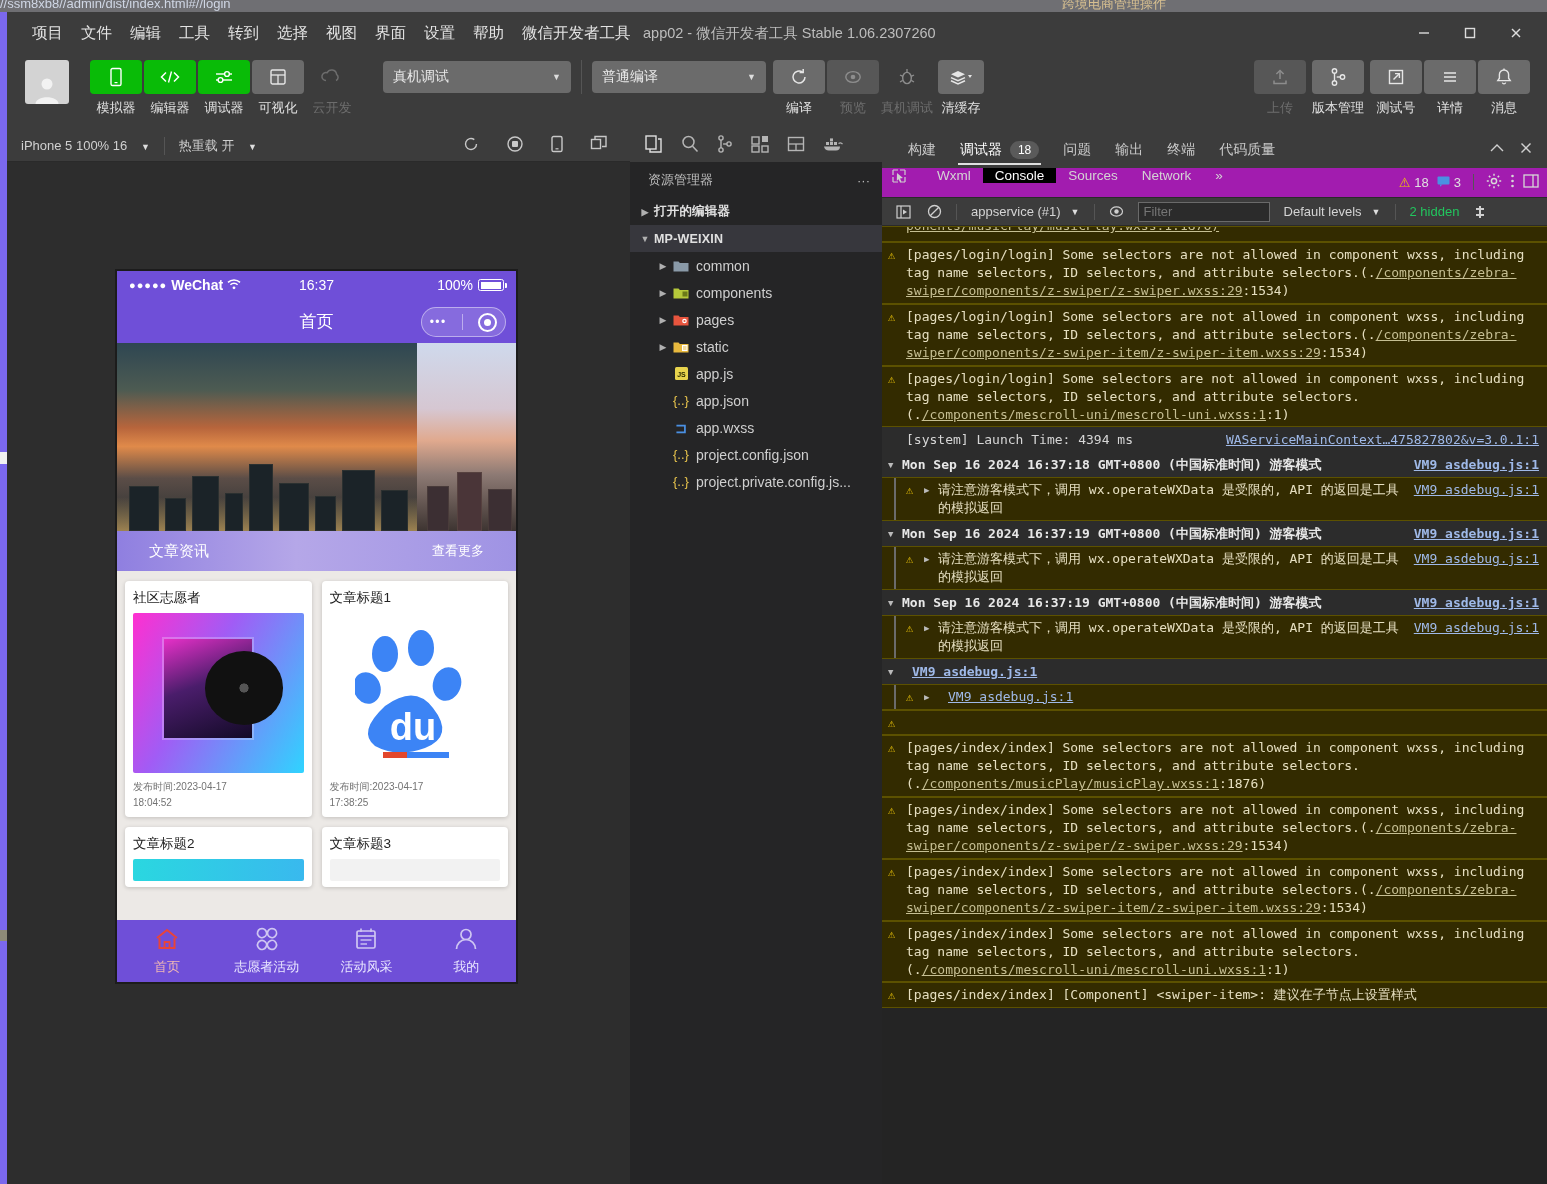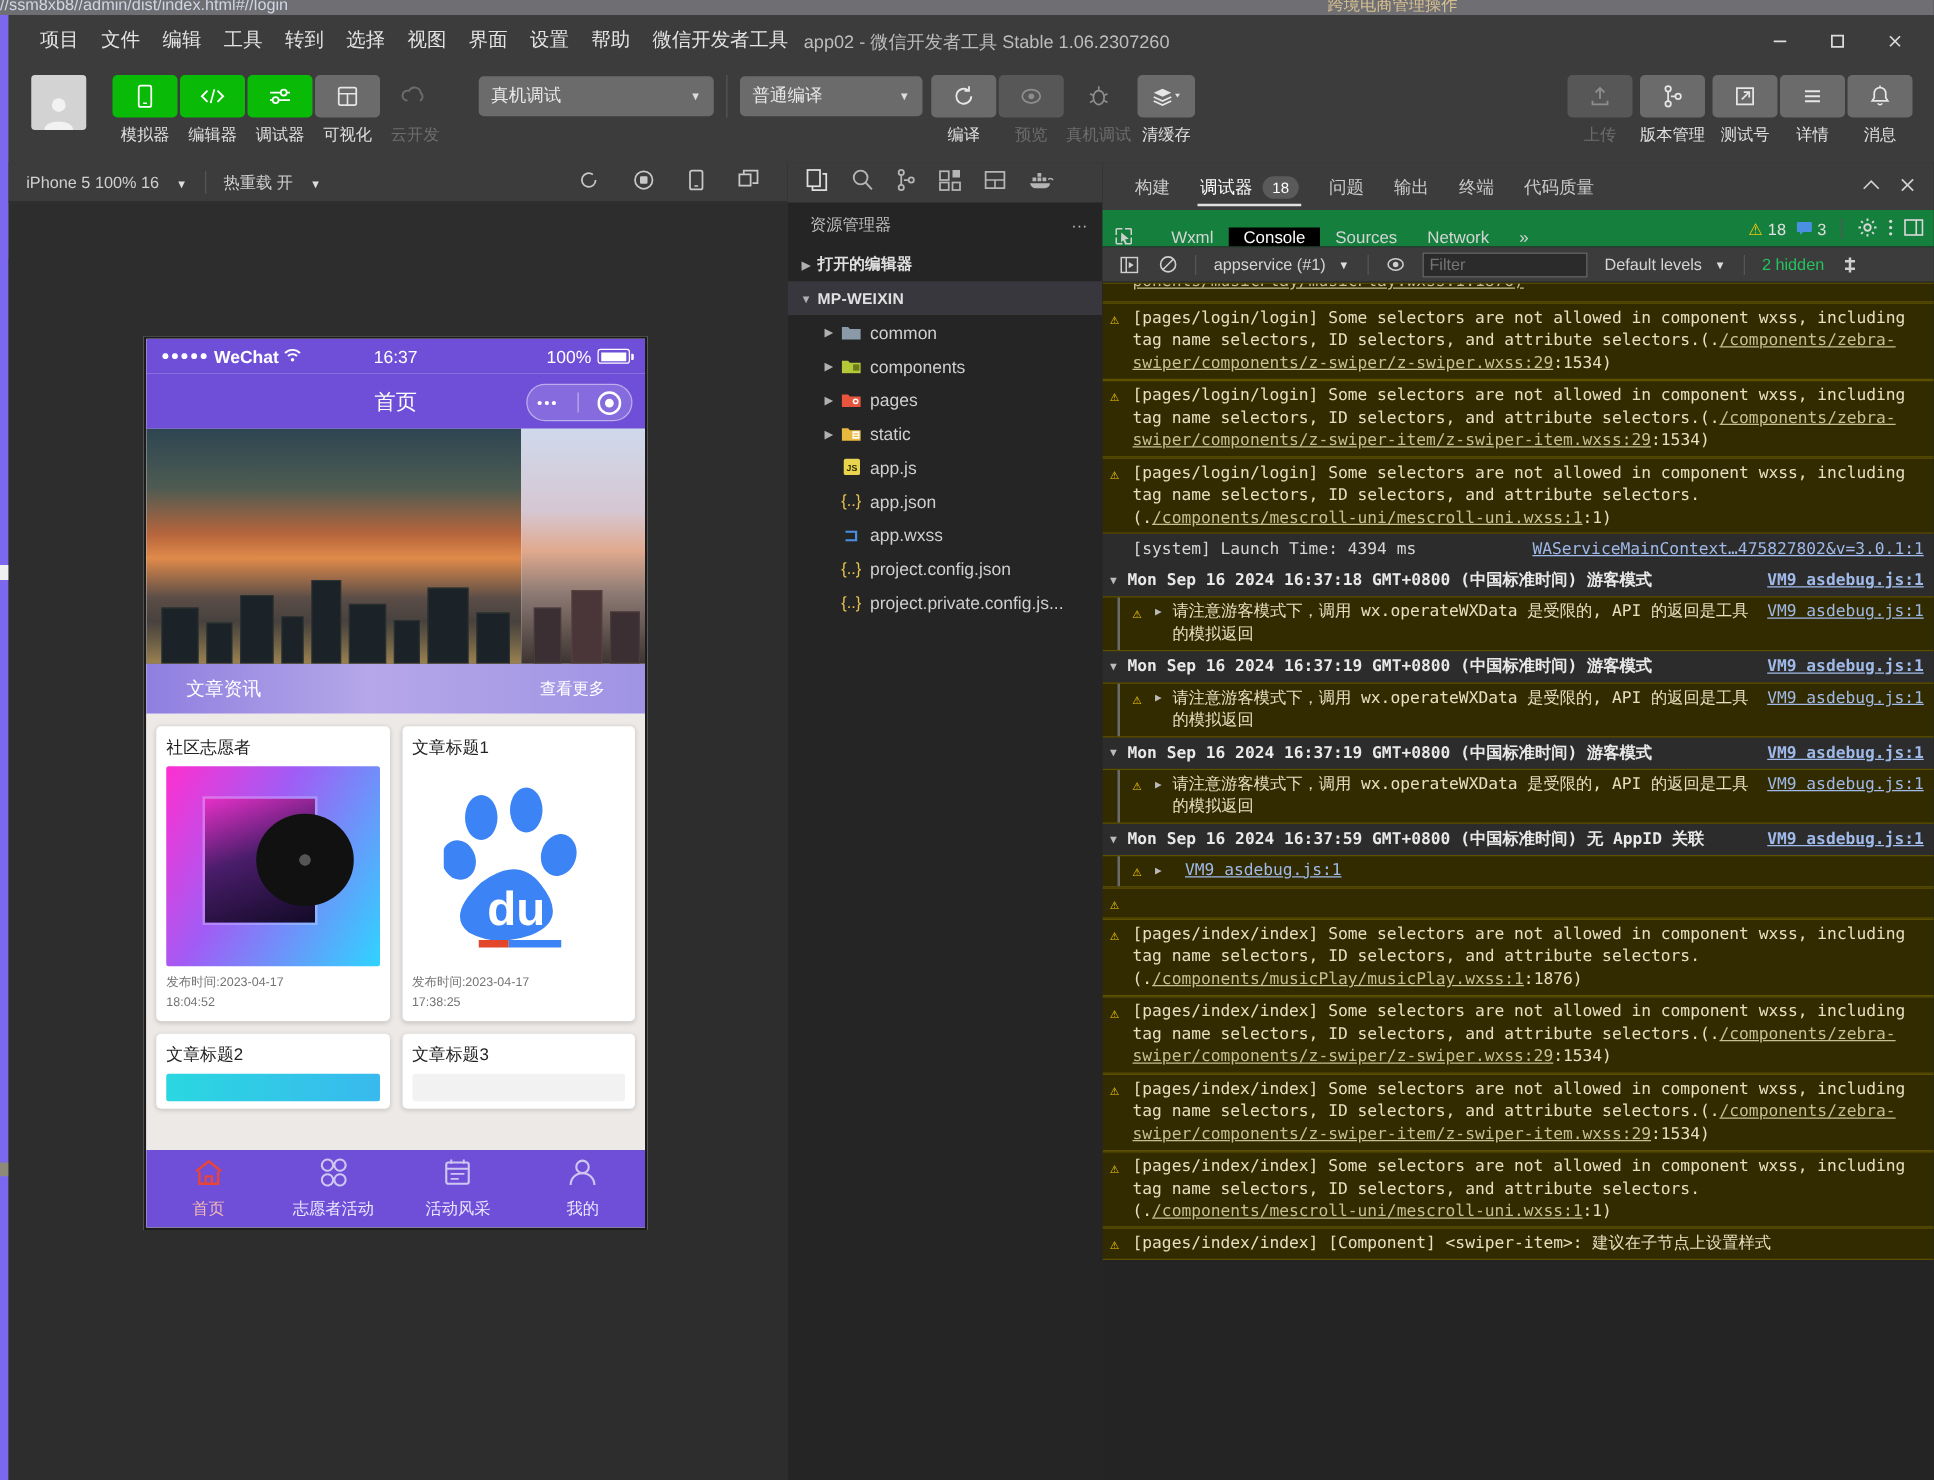--- a/index.html
+++ b/index.html
@@ -215,21 +215,21 @@
   #dt-tabs .dt-tab.active { color: #ffffff; }
   #dt-tabs .dt-tab.active::after {
     content:""; position:absolute; left: 10px; right: 10px; bottom: 3px; height: 2px; background:#e0e0e0;
   }
   #dt-tabs .badge {
     background:#5a5a5a; color:#fff; border-radius: 10px; padding: 2px 8px; font-size: 12px; margin-left: 4px;
   }
   #dt-tabs .dt-right { margin-left: auto; display: flex; align-items: center; gap: 14px; padding-right: 14px; }
 
   #dt-subtabs {
-    height: 30px; flex: 0 0 30px; background: #15803d; display: flex; align-items: flex-end;
+    height: 30px; flex: 0 0 30px; background: #a21caf; display: flex; align-items: flex-start;
     font-size: 13.5px; color: #d4d4d4; border-bottom: 1px solid #2a2a2a;
   }
   #dt-subtabs .pick { width: 34px; display:flex; align-items:center; justify-content:center; }
   #dt-subtabs .vsep { width:1px; background:#555; margin: 6px 4px; }
   #dt-subtabs .st { padding: 0 12px; display: flex; align-items: center; }
   #dt-subtabs .st.active { background: #000; color: #fff; }
   #dt-subtabs .right { margin-left:auto; display:flex; align-items:center; gap: 8px; padding-right: 8px; }
   .warn-count { color:#e0e0e0; font-size:13px; display:flex; align-items:center; gap:4px; }
 
   #console-toolbar {
@@ -362,21 +362,21 @@
       </div>
     </div>
 
     <div style="width:24px"></div>
 
     <div class="select-pill" style="width:188px;margin-top:1px">
       <span>真机调试</span>
       <span class="caret">▼</span>
     </div>
     <div class="tb-sep"></div>
-    <div class="select-pill" style="width:146px;margin-top:1px">
+    <div class="select-pill" style="width:174px;margin-top:1px">
       <span>普通编译</span>
       <span class="caret">▼</span>
     </div>
 
     <div class="tb-group" style="margin-left:6px">
       <div class="tb-item">
         <div class="tb-btn grey">
           <svg width="20" height="20" viewBox="0 0 20 20">
               <path d="M16 10 a6 6 0 1 1 -2.4 -4.8" fill="none" stroke="#e6e6e6" stroke-width="1.5"></path>
               <polyline points="14.2,2 14.2,5.6 10.6,5.6" fill="none" stroke="#e6e6e6" stroke-width="1.5"></polyline>
@@ -977,21 +977,20 @@
         </div>
         <div class="logrow warn-sub">
           <div class="ico-warn">⚠</div>
           <div class="ico-tri">▶</div>
           <div class="logmsg">请注意游客模式下，调用 wx.operateWXData 是受限的, API 的返回是工具的模拟返回</div>
           <div class="logsrc">VM9 asdebug.js:1</div>
         </div>
 
         <div class="logrow group">
           <div class="ico-tri">▼</div>
-          <div class="logmsg">Mon Sep 16 2024 16:37:59 GMT+0800 (中国标准时间) 无 AppID 关联</div>
           <div class="logsrc">VM9 asdebug.js:1</div>
         </div>
         <div class="logrow warn-sub">
           <div class="ico-warn">⚠</div>
           <div class="ico-tri">▶</div>
           <div class="logsrc">VM9 asdebug.js:1</div>
         </div>
 
         <div class="logrow warn">
           <div class="ico-warn">⚠</div>

